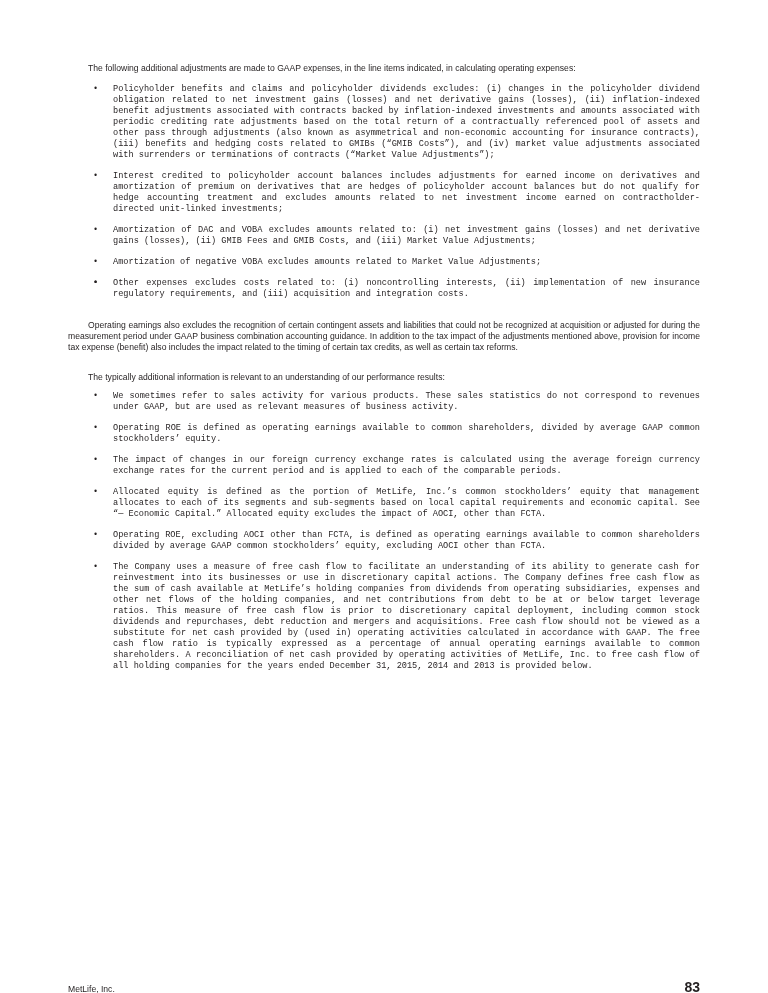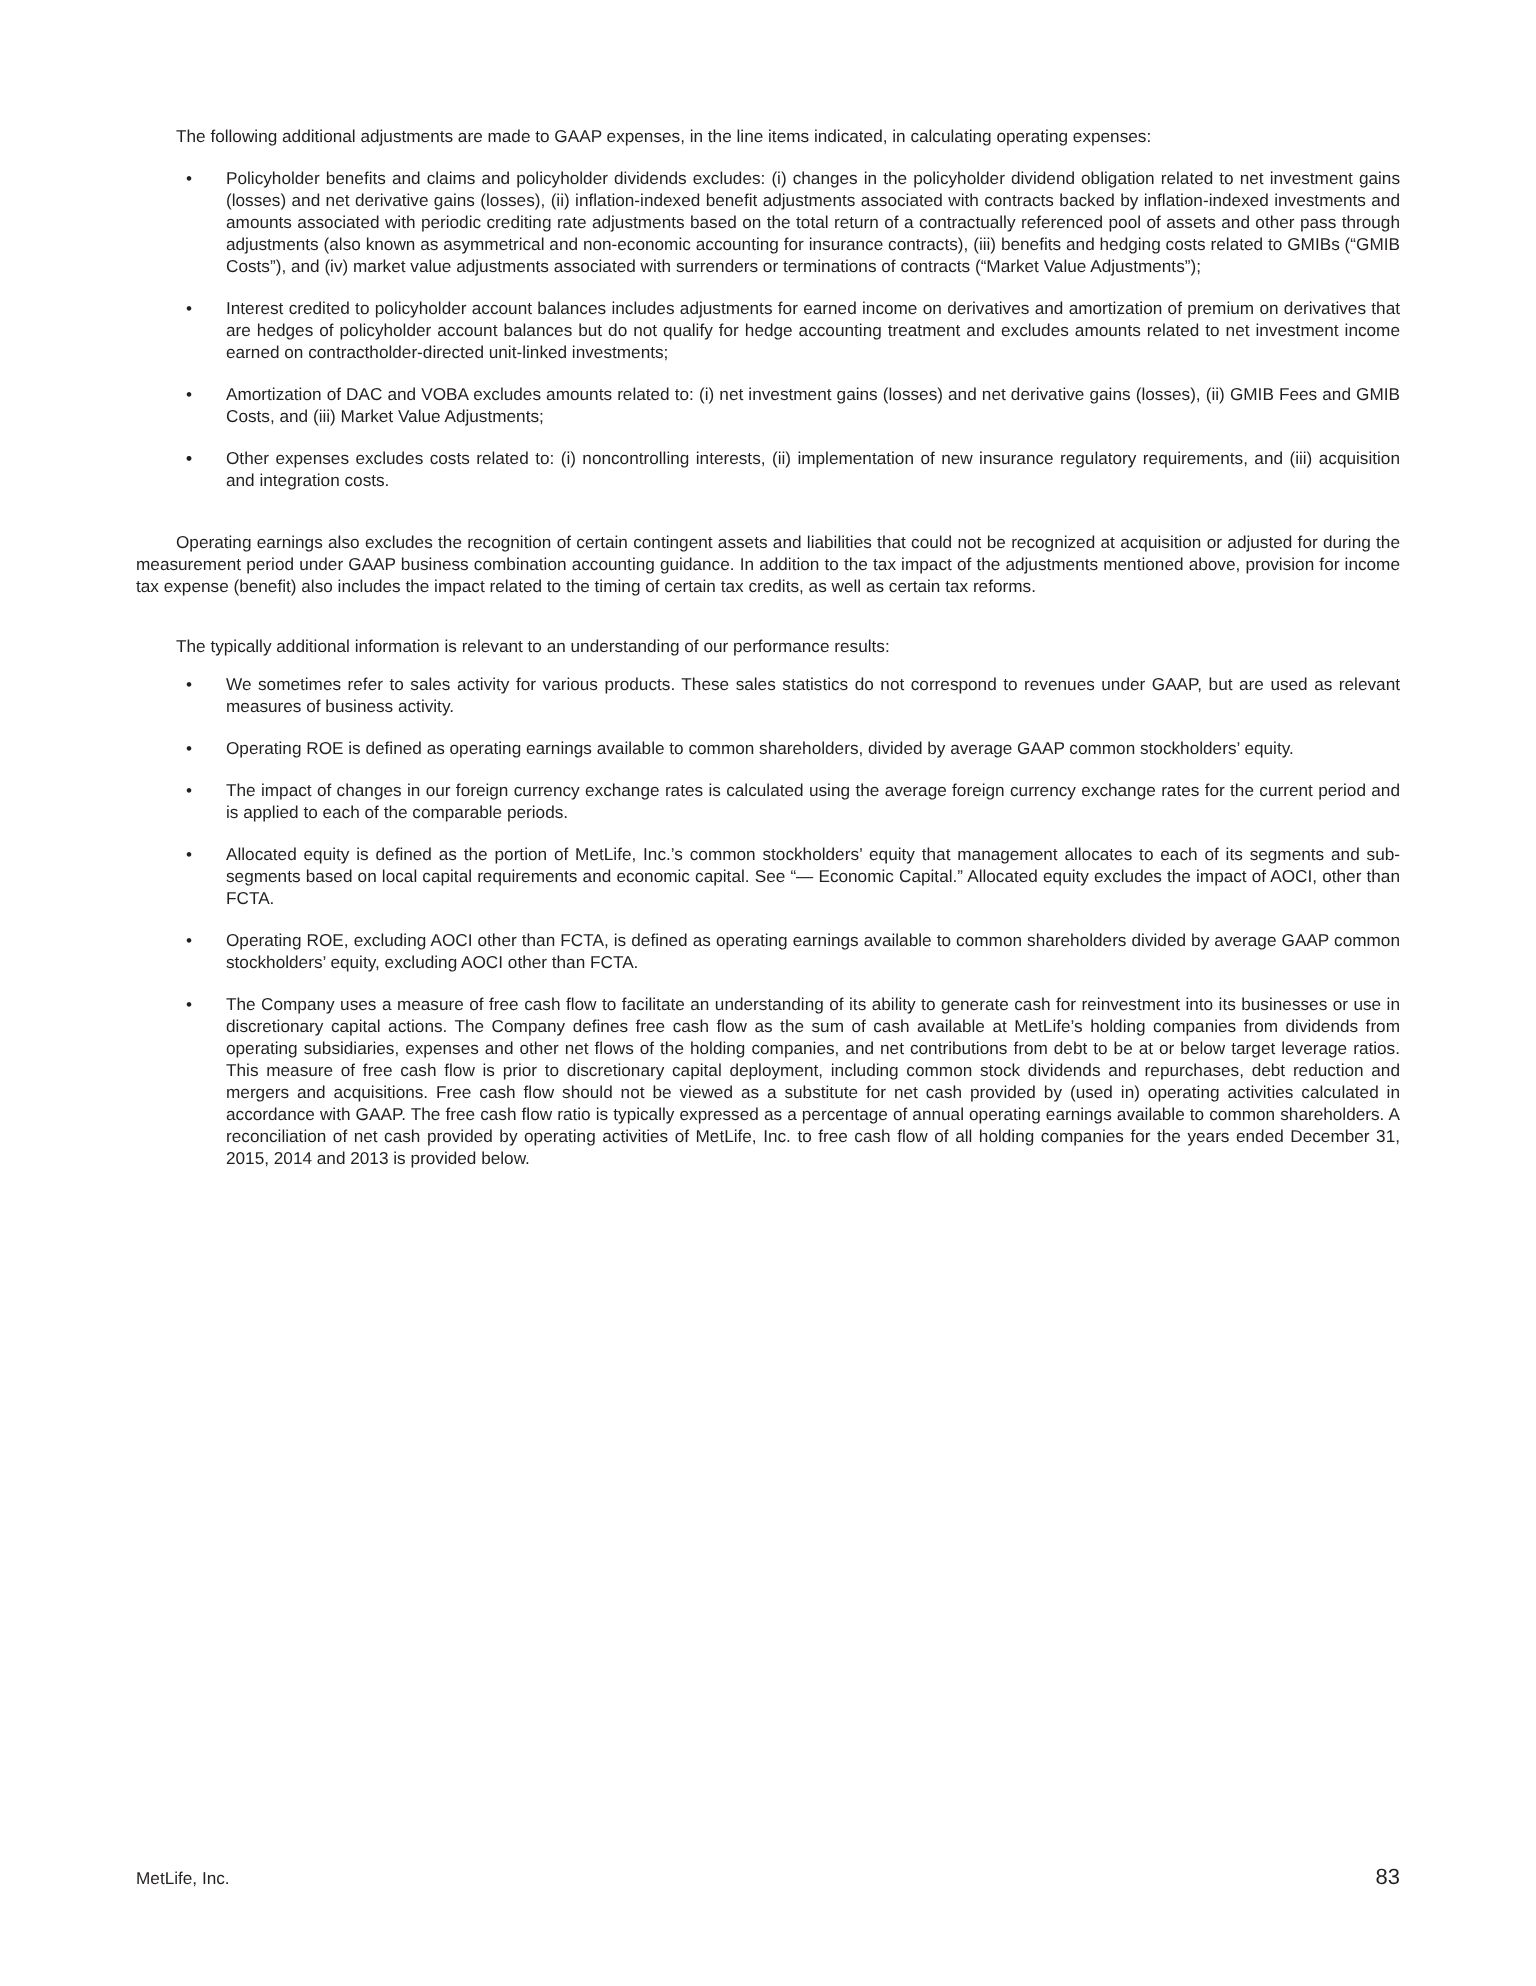--- a/index.html
+++ b/index.html
@@ -32,20 +32,21 @@
   .para.intro {
     margin-bottom: 10px;
   }
   .para.intro-tight {
     margin-bottom: 8px;
   }
   ul.bullets {
     list-style: none;
     margin: 0 0 20px 0;
     padding: 0;
+    font-family: Liberation Mono, monospace;
   }
   ul.bullets.last {
     margin-bottom: 0;
   }
   ul.bullets li {
     position: relative;
     padding-left: 45px;
     margin: 0 0 10px 0;
     text-align: justify;
   }
@@ -68,22 +69,23 @@
     left: 68px;
     right: 68px;
     top: 934px;
     display: flex;
     justify-content: space-between;
     align-items: baseline;
     font-size: 8.6px;
     line-height: 11px;
   }
   .footer .pagenum {
-    font-weight: normal;
-    font-size: 11px;
+    font-weight: bold;
+    font-size: 14px;
+    margin-top: 48px;
   }
 </style>
 </head>
 <body>
 
 <div class="page">
   <div class="content">
 
     <p class="para intro">The following additional adjustments are made to GAAP expenses, in the line items indicated, in calculating operating expenses:</p>
 
@@ -92,20 +94,24 @@
         <span class="bullet"></span>
         <span>Policyholder benefits and claims and policyholder dividends excludes: (i) changes in the policyholder dividend obligation related to net investment gains (losses) and net derivative gains (losses), (ii) inflation-indexed benefit adjustments associated with contracts backed by inflation-indexed investments and amounts associated with periodic crediting rate adjustments based on the total return of a contractually referenced pool of assets and other pass through adjustments (also known as asymmetrical and non-economic accounting for insurance contracts), (iii) benefits and hedging costs related to GMIBs (“GMIB Costs”), and (iv) market value adjustments associated with surrenders or terminations of contracts (“Market Value Adjustments”);</span>
       </li>
       <li>
         <span class="bullet"></span>
         <span>Interest credited to policyholder account balances includes adjustments for earned income on derivatives and amortization of premium on derivatives that are hedges of policyholder account balances but do not qualify for hedge accounting treatment and excludes amounts related to net investment income earned on contractholder-directed unit-linked investments;</span>
       </li>
       <li>
         <span class="bullet"></span>
         <span>Amortization of DAC and VOBA excludes amounts related to: (i) net investment gains (losses) and net derivative gains (losses), (ii) GMIB Fees and GMIB Costs, and (iii) Market Value Adjustments;</span>
+      </li>
+      <li>
+        <span class="bullet"></span>
+        <span>Amortization of negative VOBA excludes amounts related to Market Value Adjustments;</span>
       </li>
       <li>
         <span class="bullet"></span>
       </li>
       <li>
         <span class="bullet"></span>
         <span>Other expenses excludes costs related to: (i) noncontrolling interests, (ii) implementation of new insurance regulatory requirements, and (iii) acquisition and integration costs.</span>
       </li>
     </ul>
 

